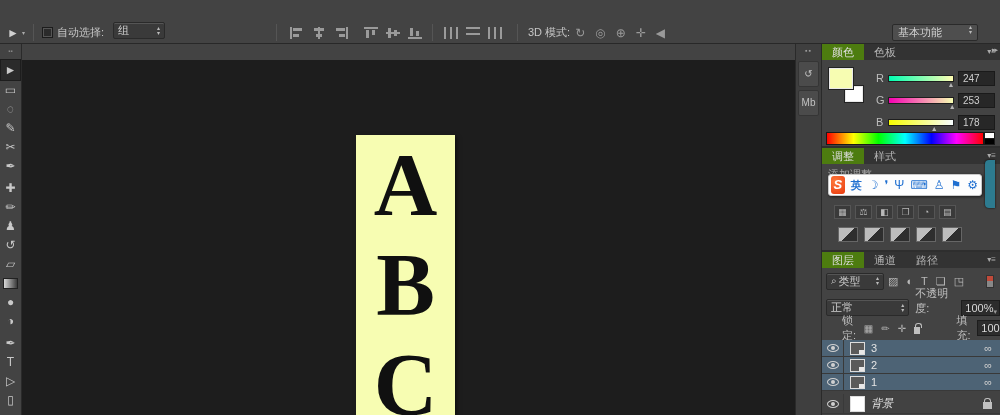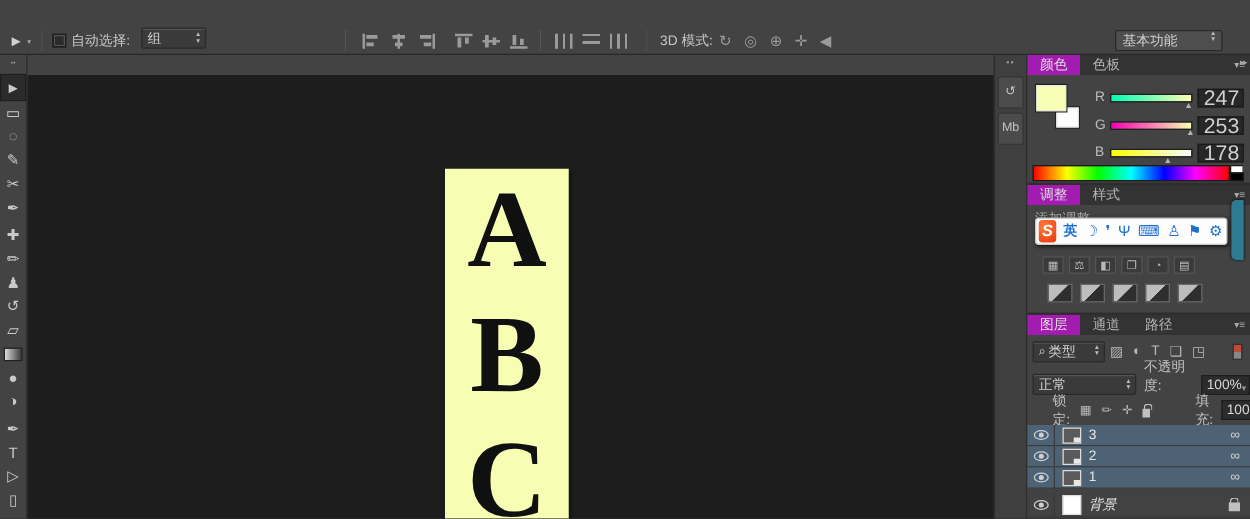--- a/index.html
+++ b/index.html
@@ -54,32 +54,32 @@
   
   .dock { position:absolute; left:795px; top:44px; width:27px; height:371px; background:#3f3f3f; border-left:1px solid #2a2a2a; border-right:1px solid #2a2a2a; }
   .dock .grip { height:14px; text-align:center; color:#999; font-size:7px; line-height:14px; letter-spacing:1px; }
   .dockbtn { width:21px; height:26px; margin:3px auto; background:#4b4b4b; border:1px solid #353535; border-radius:2px; color:#c2c2c2; font-size:10px; text-align:center; line-height:24px; cursor:pointer; }
 
   
   .panels { position:absolute; left:822px; top:44px; width:178px; height:371px; background:#434343; }
   .panel { position:absolute; left:0; width:178px; border-bottom:2px solid #2e2e2e; }
   .ptabs { height:16px; background:#333333; display:flex; align-items:flex-end; }
   .ptab { height:16px; line-height:16px; padding:0 10px; font-size:11px; color:#b4b4b4; background:#333333; cursor:pointer; }
-  .ptab.sel { background:#a21caf; color:#dedede;margin-top:16px; }
+  .ptab.sel { background:#4d7c0f; color:#dedede;margin-top:16px; }
   .pmenu { margin-left:auto; color:#aaa; font-size:8px; padding:0 4px; line-height:16px; cursor:pointer; }
   .collapse-arrows { position:absolute; right:3px; top:-13px; color:#aaa; font-size:7px; letter-spacing:-1px; }
 
   
   .swatch-fg { position:absolute; left:7px; top:24px; width:24px; height:21px; border:1px solid #e9e9e9; box-shadow:0 0 0 1px #222; }
   .swatch-bg { position:absolute; left:23px; top:42px; width:18px; height:16px; background:#fff; border:1px solid #e9e9e9; box-shadow:0 0 0 1px #222; }
   .chrow { position:absolute; left:54px; height:16px; display:flex; align-items:center; }
   .chrow .lbl { width:12px; color:#bdbdbd; font-size:11px; }
   .chrow .track { position:relative; width:66px; height:7px; border:1px solid #1e1e1e; }
   .chrow .thumb { position:absolute; bottom:-7px; font-size:7px; color:#b5b5b5; transform:translateX(-3px); }
-  .chrow .val { margin-left:4px; width:37px; height:15px; background:#272727; border:1px solid #1a1a1a; color:#cfcfcf; font-size:17px; line-height:14px; padding-left:4px; }
+  .chrow .val { margin-left:4px; width:37px; height:15px; background:#272727; border:1px solid #1a1a1a; color:#cfcfcf; font-size:10px; line-height:14px; padding-left:4px; }
   .track-r { background:linear-gradient(90deg, rgb(0,253,178), rgb(255,253,178)); }
   .track-g { background:linear-gradient(90deg, rgb(247,0,178), rgb(247,255,178)); }
   .track-b { background:linear-gradient(90deg, rgb(247,253,0), rgb(247,253,255)); }
   .spectrum { position:absolute; left:4px; top:88px; width:158px; height:13px; border:1px solid #1a1a1a; background:linear-gradient(90deg,#f00,#ff0 17%,#0f0 33%,#0ff 50%,#00f 67%,#f0f 83%,#f00); }
   .spec-w { position:absolute; left:162px; top:88px; width:11px; height:7px; background:#fff; border:1px solid #1a1a1a; }
   .spec-k { position:absolute; left:162px; top:94px; width:11px; height:7px; background:#000; border:1px solid #1a1a1a; }
 
   
   .add-label { position:absolute; left:6px; top:19px; color:#a8a8a8; font-size:11px; }
   .ime { position:absolute; left:6px; top:26px; width:154px; height:22px; background:#fdfdfd; border:1px solid #c9c9c9; border-radius:3px; box-shadow:1px 1px 3px rgba(0,0,0,.6); display:flex; align-items:center; z-index:5; }

